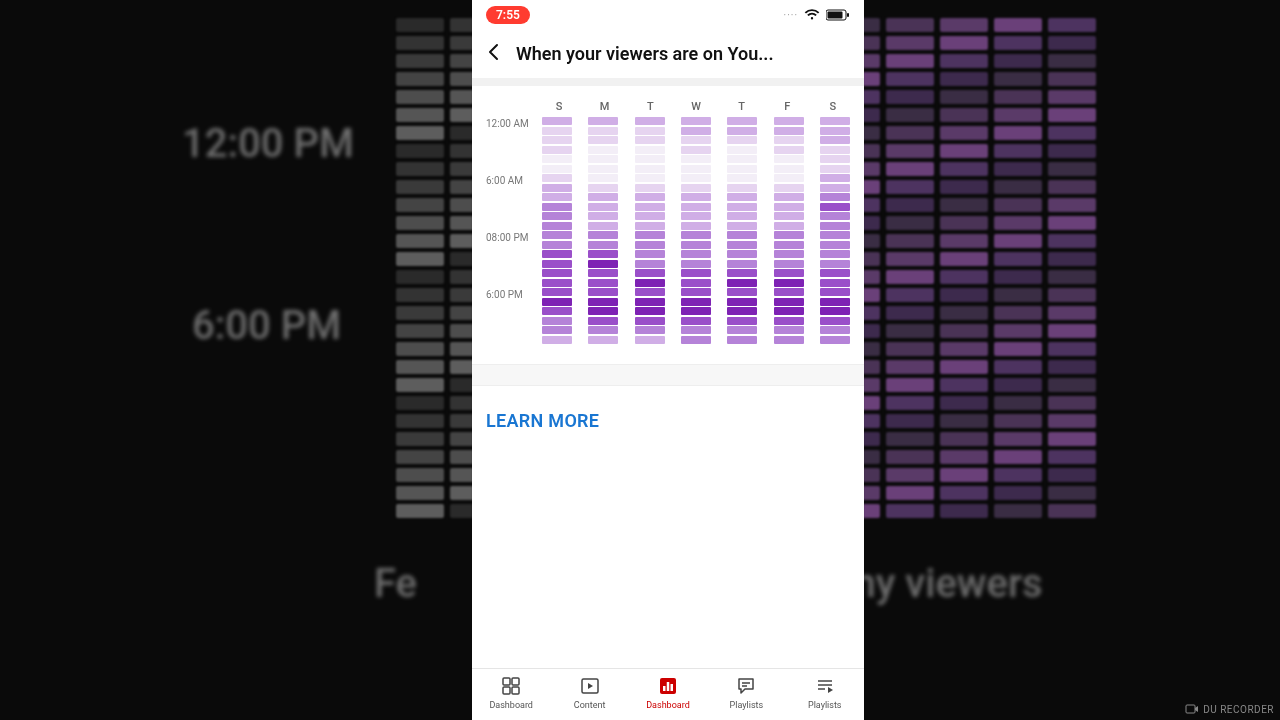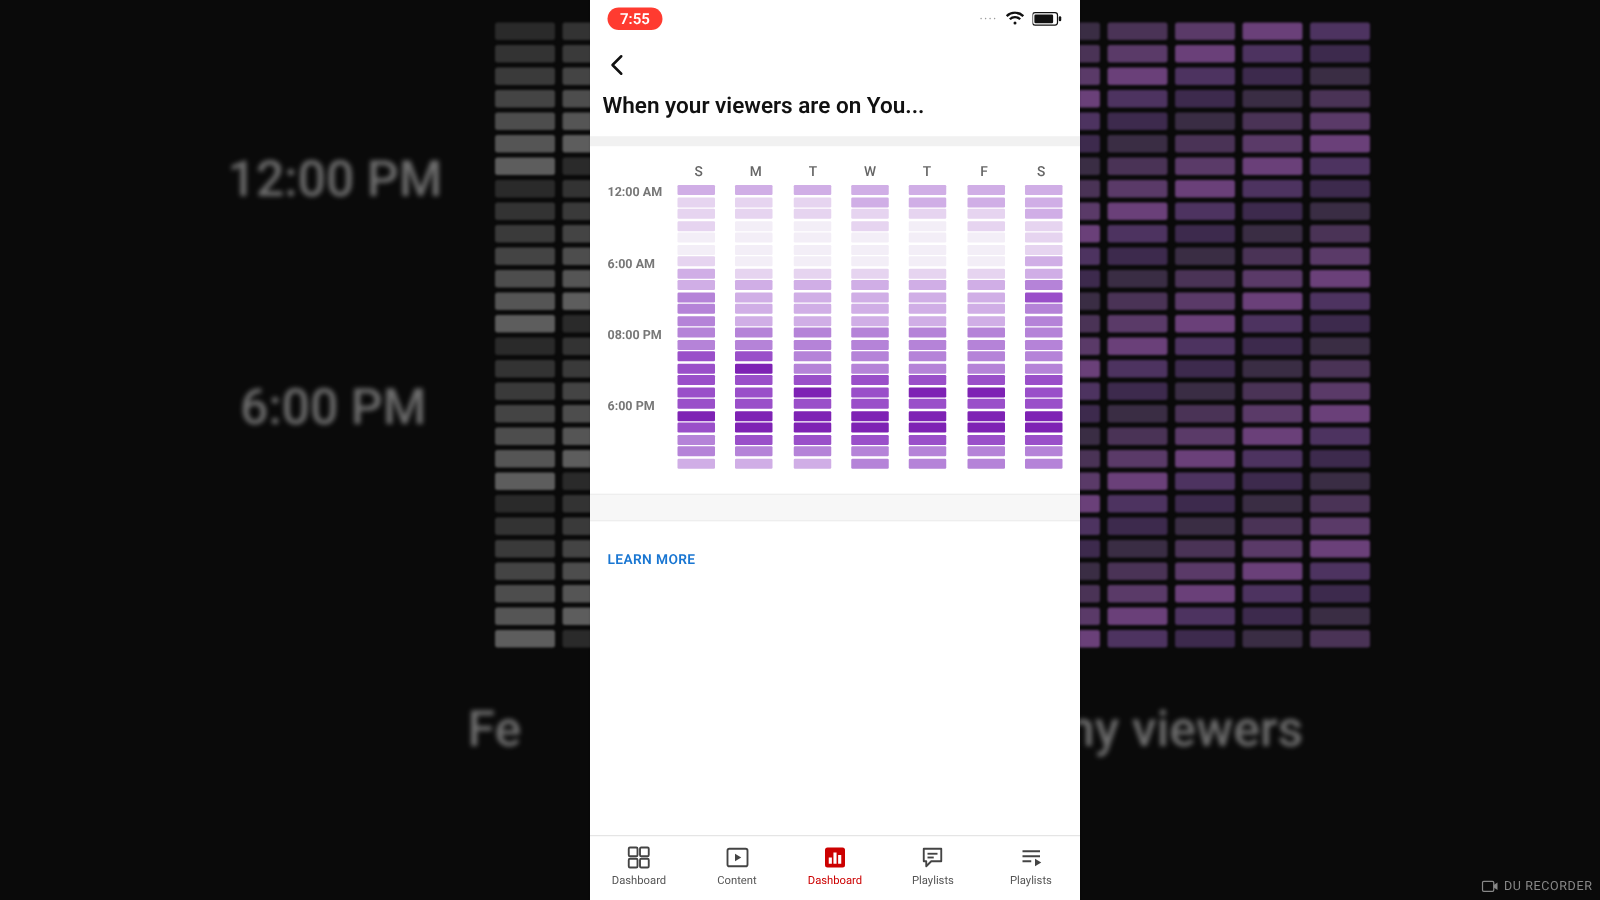--- a/index.html
+++ b/index.html
@@ -11,49 +11,49 @@
   .bd-cells span{display:inline-block;width:48px;height:14px;border-radius:2px;}
   .phone{position:absolute;left:472px;top:0;width:392px;height:720px;background:#fff;box-shadow:0 0 0 1px rgba(0,0,0,.05);display:flex;flex-direction:column;}
   
   .status{height:22px;display:flex;align-items:center;justify-content:space-between;padding:4px 14px 0 14px;}
   .pill{background:#ff3b30;color:#fff;font-size:12px;font-weight:600;border-radius:11px;padding:2px 10px;}
   .status-right{display:flex;align-items:center;gap:6px;}
   .wifi,.batt,.sig{display:inline-block;}
   .sig{font-size:10px;letter-spacing:1px;color:#999;}
   .wifi svg,.batt svg{display:block;}
   
-  .app-header{display:flex;align-items:flex-start;gap:10px;padding:14px 10px 14px 10px;flex-direction:column;}
+  .app-header{display:flex;align-items:flex-end;gap:10px;padding:14px 10px 14px 10px;}
   .back{width:24px;height:24px;display:flex;align-items:center;justify-content:center;}
   .title{font-size:18px;font-weight:600;color:#111;flex:1;white-space:nowrap;overflow:hidden;text-overflow:ellipsis;}
   .divider{height:8px;background:#f1f1f1;}
   
   .card{padding:14px 14px 8px 14px;}
   .subtitle{font-size:13px;color:#555;font-weight:500;margin-bottom:10px;}
   .grid-wrap{display:flex;}
   .ylabels{width:56px;display:flex;flex-direction:column;font-size:10px;color:#777;padding-top:18px;}
-  .ylabels div{height:57px;font-weight:bold;}
+  .ylabels div{height:57px;}
   .chart-area{flex:1;}
   .day-row{display:flex;justify-content:space-between;padding:0 2px 4px 2px;}
   .day-row span{width:30px;text-align:center;font-size:11px;color:#666;font-weight:500;}
   .heat{display:grid;grid-template-columns:repeat(7,30px);grid-template-rows:repeat(24,8px);gap:1.5px 2px;justify-content:space-between;}
   .cell{border-radius:1px;}
   
   .i0{background:#f3eef7;}
   .i1{background:#e6d4f0;}
   .i2{background:#d0aee6;}
   .i3{background:#b583d8;}
   .i4{background:#9a4fc9;}
   .i5{background:#7e22b4;}
   .legend{display:flex;align-items:center;justify-content:center;gap:8px;margin-top:14px;font-size:11px;color:#555;}
   .legend .dots{display:flex;gap:4px;}
   .legend .dot{width:8px;height:8px;border-radius:50%;}
   .space{height:20px;background:#f7f7f7;margin:18px -14px 0 -14px;border-top:1px solid #eee;border-bottom:1px solid #eee;}
   .note-card{padding:16px 14px;}
   .note{font-size:13px;color:#555;line-height:1.4;margin-bottom:14px;}
-  .learn{color:#1976d2;font-size:11px;font-weight:600;letter-spacing:.3px;}
+  .learn{color:#1976d2;font-size:18px;font-weight:600;letter-spacing:.3px;}
   
   .nav{margin-top:auto;border-top:1px solid #e5e5e5;display:flex;justify-content:space-around;padding:6px 0 10px 0;}
   .nav-item{display:flex;flex-direction:column;align-items:center;gap:3px;width:60px;}
   .nav-item .ic{width:22px;height:22px;display:flex;align-items:center;justify-content:center;}
   .nav-item .lbl{font-size:9px;color:#555;}
   .nav-item.active .lbl{color:#cc0000;}
   .watermark{position:absolute;right:6px;bottom:4px;font-size:10px;color:#888;letter-spacing:.5px;display:flex;align-items:center;gap:4px;}
 </style>
 </head>
 <body>

